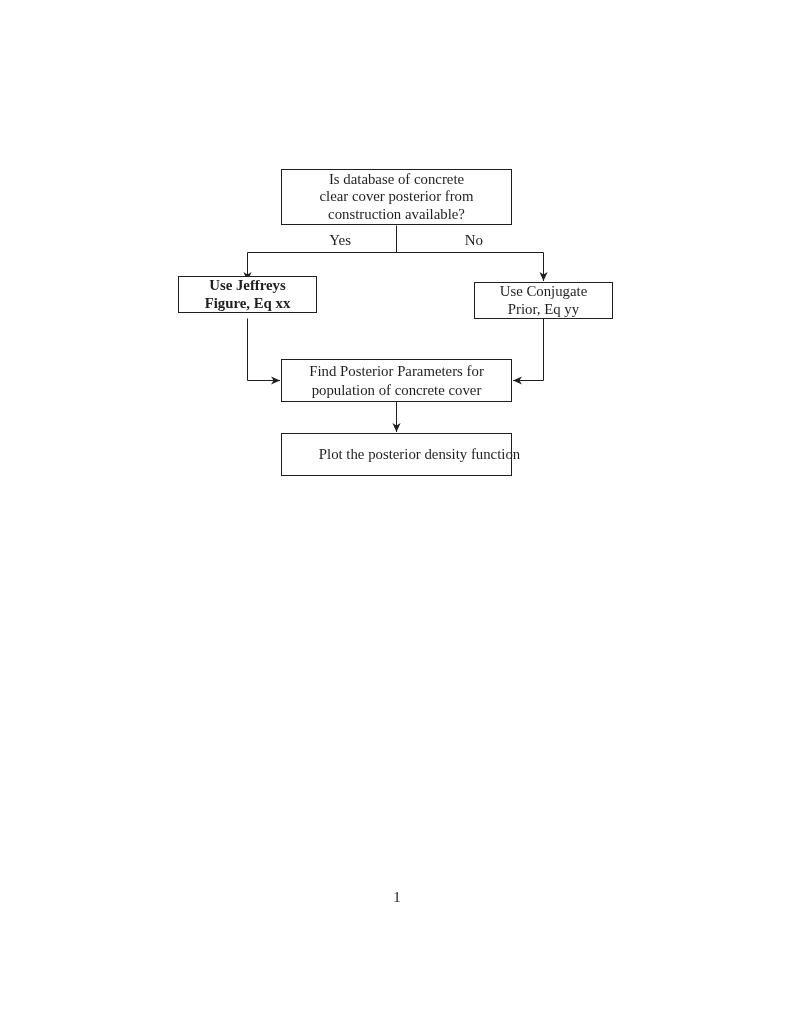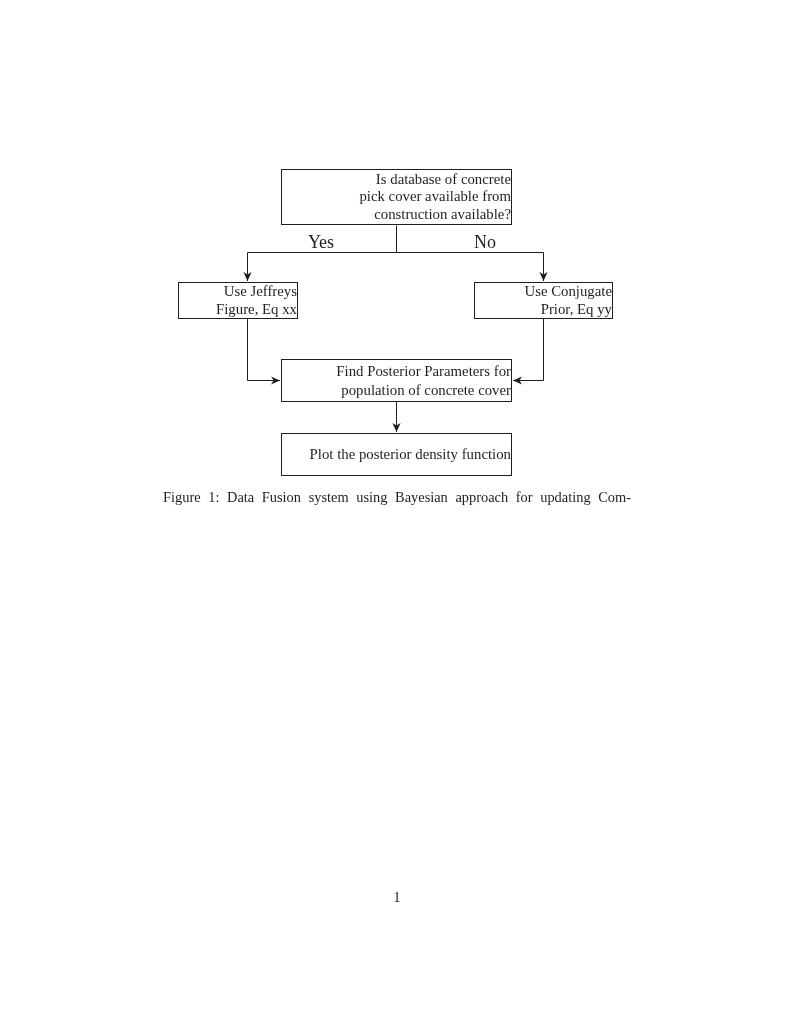--- a/index.html
+++ b/index.html
@@ -18,41 +18,41 @@
     pointer-events: none;
   }
   .ln { stroke: #1f1f1f; stroke-width: 1; fill: none; }
   .fbox {
     position: absolute;
     box-sizing: border-box;
     border: 1px solid #1f1f1f;
     background: #ffffff;
     display: flex;
     flex-direction: column;
-    align-items: flex-end;
+    align-items: center;
     justify-content: center;
     text-align: center;
     font-size: 14.8px;
     line-height: 17.6px;
     white-space: nowrap;
   }
   .box-decision  { left: 281px; top: 169px; width: 231px; height: 56px; }
-  .box-jeffreys  { left: 178px; top: 282px; width: 120px; height: 37px; }
+  .box-jeffreys  { left: 178px; top: 276px; width: 139px; height: 37px; font-weight: bold; }
   .box-conjugate { left: 474px; top: 282px; width: 139px; height: 37px; }
   .box-posterior { left: 281px; top: 359px; width: 231px; height: 43px; line-height: 18.6px; }
   .box-plot      { left: 281px; top: 433px; width: 231px; height: 43px; line-height: 18.6px; padding-left: 46px; }
   .edge-label {
     position: absolute;
     width: 60px;
     top: 232px;
-    text-align: center;
-    font-size: 18px;
+    text-align: right;
+    font-size: 15px;
   }
   .label-yes { left: 291px; }
-  .label-no  { left: 455px; }
+  .label-no  { left: 423px; }
   .caption {
     position: absolute;
     left: 163px;
     top: 487px;
     width: 468px;
     margin: 0;
     font-size: 14.4px;
     line-height: 21px;
   }
   .cap-line { display: block; }
@@ -82,21 +82,21 @@
     <path class="ln" d="M247.5,252.5 H543.5"></path>
     <path class="ln" d="M247.5,252.5 V281" marker-end="url(#arrowhead)"></path>
     <path class="ln" d="M543.5,252.5 V281" marker-end="url(#arrowhead)"></path>
     <path class="ln" d="M247.5,318.5 V380.5 H280" marker-end="url(#arrowhead)"></path>
     <path class="ln" d="M543.5,318.5 V380.5 H513" marker-end="url(#arrowhead)"></path>
     <path class="ln" d="M396.5,401.5 V432" marker-end="url(#arrowhead)"></path>
   </svg>
 
   <div class="fbox box-decision">
     <div>Is database of concrete</div>
-    <div>pick cover available from</div>
+    <div>clear cover posterior from</div>
     <div>construction available?</div>
   </div>
 
   <div class="edge-label label-yes">Yes</div>
   <div class="edge-label label-no">No</div>
 
   <div class="fbox box-jeffreys">
     <div>Use Jeffreys</div>
     <div>Figure, Eq xx</div>
   </div>
@@ -109,18 +109,17 @@
   <div class="fbox box-posterior">
     <div>Find Posterior Parameters for</div>
     <div>population of concrete cover</div>
   </div>
 
   <div class="fbox box-plot">
     <div>Plot the posterior density function</div>
   </div>
 
   <p class="caption">
-    <span class="cap-line cap-just">Figure 1: Data Fusion system using Bayesian approach for updating Com-</span>
   </p>
 
   <div class="page-number">1</div>
 
 </div>
 
 </body></html>

